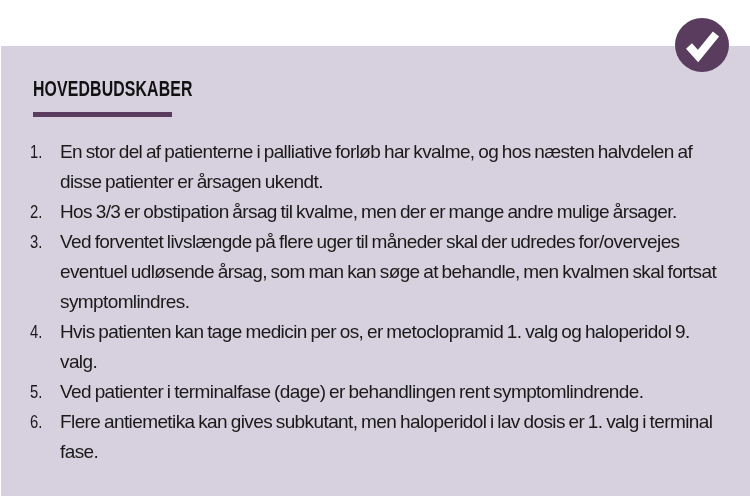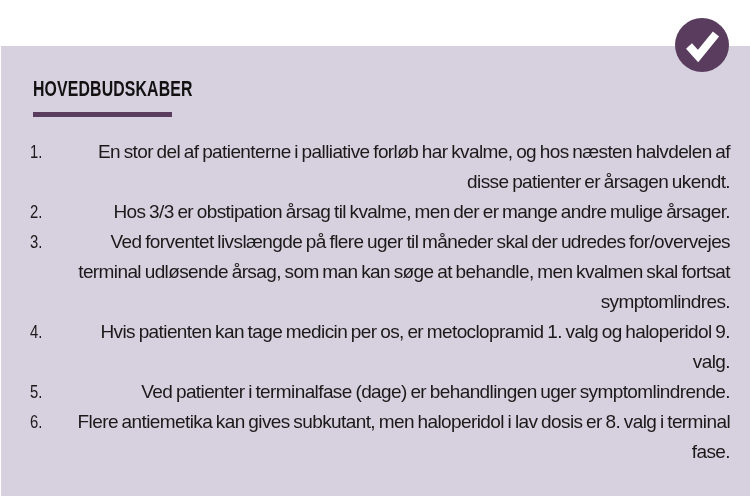--- a/index.html
+++ b/index.html
@@ -23,21 +23,21 @@
     }
     .rule {
       position: absolute; left: 33px; top: 112px; width: 139px; height: 5px; background: #5a3d5e;
     }
     .list {
       position: absolute; left: 30px; top: 137px; width: 700px; margin: 0; padding: 0; list-style: none;
       font-family: "Liberation Sans", sans-serif; font-size: 19px; color: #1a1a1a; line-height: 30px;
     }
     .item { display: flex; }
     .num { width: 30px; flex: none; transform: scaleX(0.78); transform-origin: left; }
-    .txt { flex: 1; letter-spacing: -0.6px; word-spacing: -1px; text-align: right; }
+    .txt { flex: 1; letter-spacing: -0.6px; word-spacing: -1px; }
   </style>
 </head>
 <body>
 
 <div class="box"></div>
 
 <div class="check">
   <svg width="54" height="54" viewBox="0 0 54 54">
     <polyline points="14,28 23,38 41,16" fill="none" stroke="#ffffff" stroke-width="8" stroke-linecap="butt" stroke-linejoin="miter"></polyline>
   </svg>
@@ -50,27 +50,27 @@
   <li class="item">
     <span class="num">1.</span>
     <span class="txt">En stor del af patienterne i palliative forløb har kvalme, og hos næsten halvdelen af disse patienter er årsagen ukendt.</span>
   </li>
   <li class="item">
     <span class="num">2.</span>
     <span class="txt">Hos 3/3 er obstipation årsag til kvalme, men der er mange andre mulige årsager.</span>
   </li>
   <li class="item">
     <span class="num">3.</span>
-    <span class="txt">Ved forventet livslængde på flere uger til måneder skal der udredes for/overvejes terminal udløsende årsag, som man kan søge at behandle, men kvalmen skal fortsat symptomlindres.</span>
+    <span class="txt">Ved forventet livslængde på flere uger til måneder skal der udredes for/overvejes eventuel udløsende årsag, som man kan søge at behandle, men kvalmen skal fortsat symptomlindres.</span>
   </li>
   <li class="item">
     <span class="num">4.</span>
     <span class="txt">Hvis patienten kan tage medicin per os, er metoclopramid 1. valg og haloperidol 9. valg.</span>
   </li>
   <li class="item">
     <span class="num">5.</span>
-    <span class="txt">Ved patienter i terminalfase (dage) er behandlingen uger symptomlindrende.</span>
+    <span class="txt">Ved patienter i terminalfase (dage) er behandlingen rent symptomlindrende.</span>
   </li>
   <li class="item">
     <span class="num">6.</span>
-    <span class="txt">Flere antiemetika kan gives subkutant, men haloperidol i lav dosis er 8. valg i terminal fase.</span>
+    <span class="txt">Flere antiemetika kan gives subkutant, men haloperidol i lav dosis er 1. valg i terminal fase.</span>
   </li>
 </ol>
 
 </body></html>

